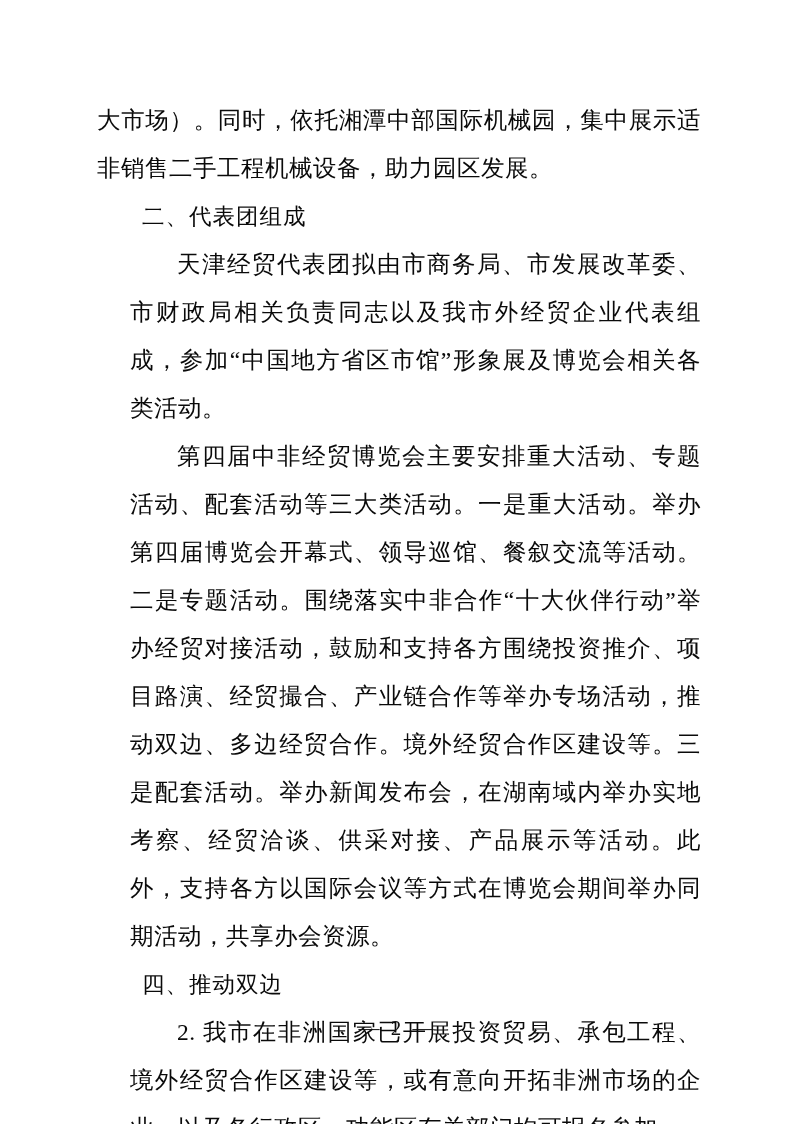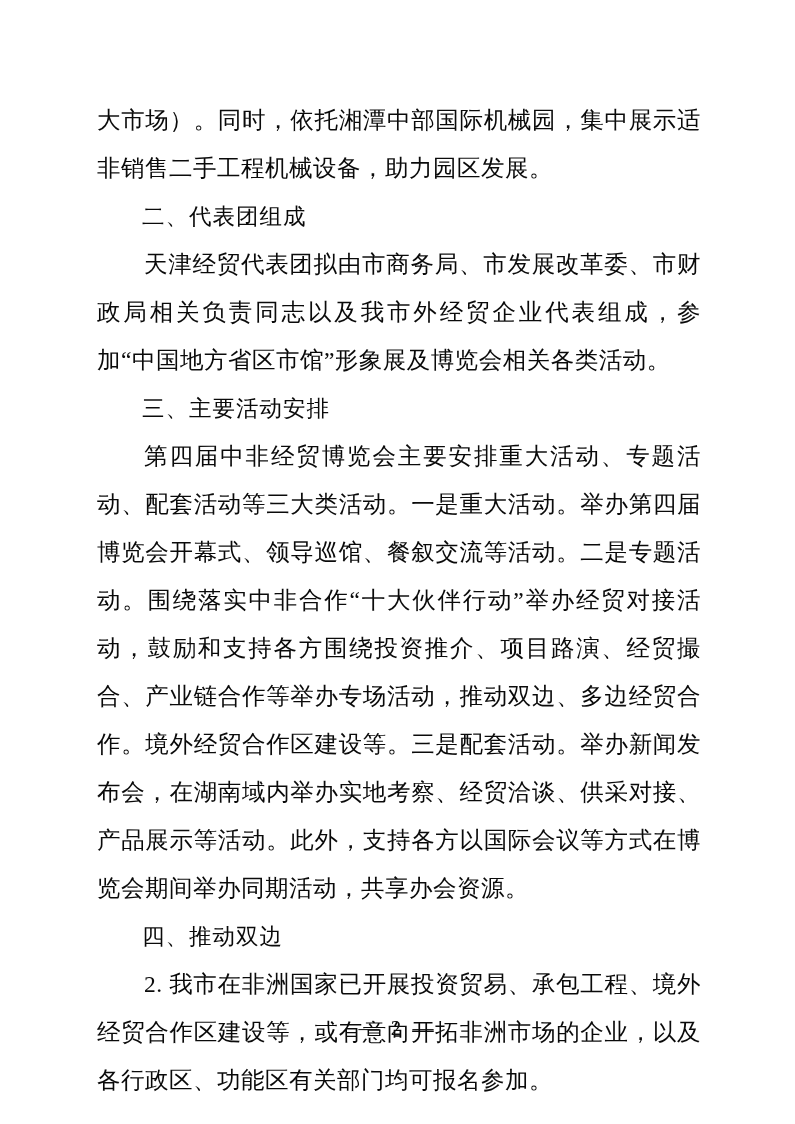--- a/index.html
+++ b/index.html
@@ -27,20 +27,21 @@
     margin: 0;
     font-size: 23.5px;
     line-height: 48px;
     letter-spacing: 0.5px;
     text-align: justify;
     text-justify: inter-ideograph;
     color: #0a0a0a;
   }
   p.indent {
     text-indent: 2em;
+    margin-left: 33px;
   }
   p.heading {
     text-indent: 2em;
     font-weight: normal;
     font-family: "DejaVu Sans", "Liberation Sans", sans-serif;
     font-size: 22.5px;
     letter-spacing: 1px;
   }
   .footer {
     position: absolute;
@@ -55,19 +56,18 @@
   }
 </style>
 </head>
 <body>
 
 <div class="page">
   <div class="body-area">
     <p class="">大市场）。同时，依托湘潭中部国际机械园，集中展示适非销售二手工程机械设备，助力园区发展。</p>
     <p class="heading">二、代表团组成</p>
     <p class="indent">天津经贸代表团拟由市商务局、市发展改革委、市财政局相关负责同志以及我市外经贸企业代表组成，参加“中国地方省区市馆”形象展及博览会相关各类活动。</p>
-    <p class="heading">三、主要活动安排</p>
     <p class="indent">第四届中非经贸博览会主要安排重大活动、专题活动、配套活动等三大类活动。一是重大活动。举办第四届博览会开幕式、领导巡馆、餐叙交流等活动。二是专题活动。围绕落实中非合作“十大伙伴行动”举办经贸对接活动，鼓励和支持各方围绕投资推介、项目路演、经贸撮合、产业链合作等举办专场活动，推动双边、多边经贸合作。境外经贸合作区建设等。三是配套活动。举办新闻发布会，在湖南域内举办实地考察、经贸洽谈、供采对接、产品展示等活动。此外，支持各方以国际会议等方式在博览会期间举办同期活动，共享办会资源。</p>
     <p class="heading">四、推动双边</p>
     <p class="indent">2. 我市在非洲国家已开展投资贸易、承包工程、境外经贸合作区建设等，或有意向开拓非洲市场的企业，以及各行政区、功能区有关部门均可报名参加。</p>
   </div>
   <div class="footer">— 2 —</div>
 </div>
 
 </body></html>

